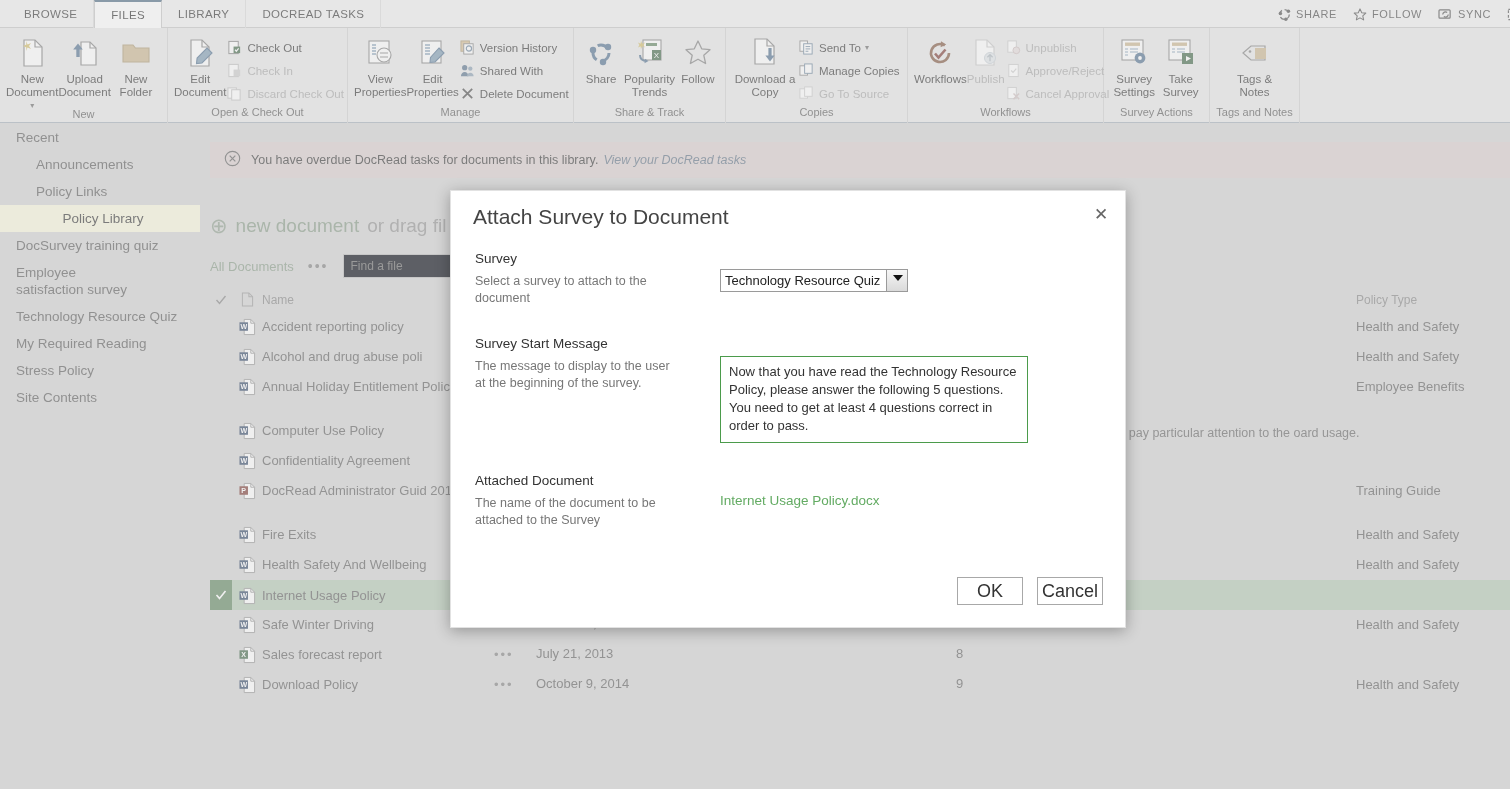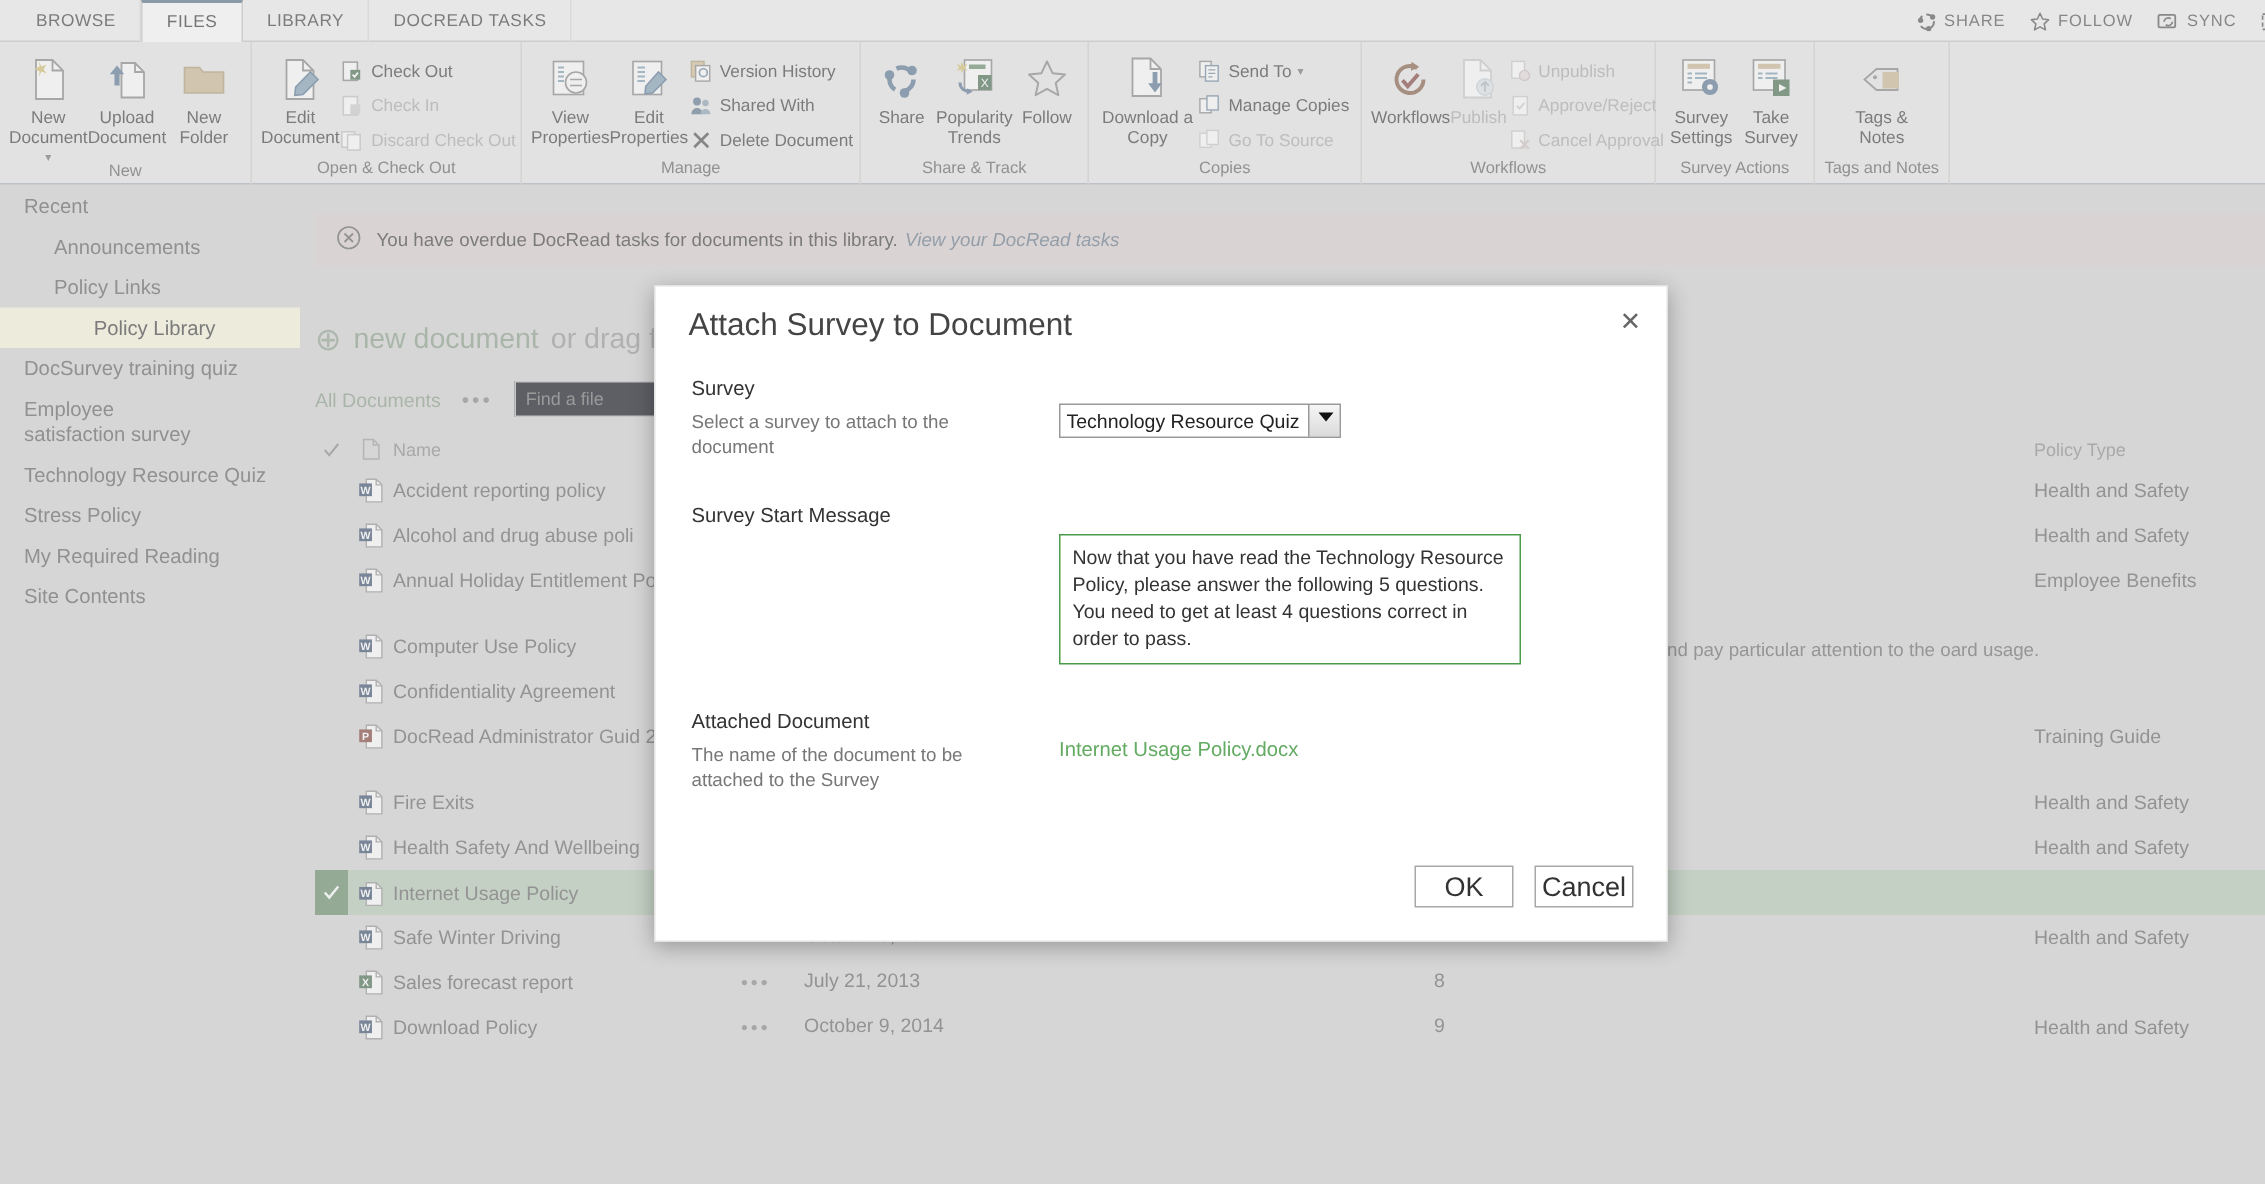--- a/index.html
+++ b/index.html
@@ -118,21 +118,21 @@
 
   
   .bgpara {
     position: absolute; top: 300px; left: 860px; width: 300px;
     font-size: 12.5px; color: #6e6e6e; line-height: 18px;
   }
 
   
   #overlay { position: absolute; inset: 0; background: rgba(255,255,255,0.0); }
   #dialog {
-    position: absolute; left: 436px; top: 190px; width: 676px; height: 438px;
+    position: absolute; left: 450px; top: 190px; width: 676px; height: 438px;
     background: #fff; box-shadow: 0 3px 14px rgba(0,0,0,.30);
     border: 1px solid #e2e2e2;
   }
   .dlg-title {
     position: absolute; left: 22px; top: 14px;
     font-size: 21px; color: #444; font-weight: normal;
   }
   .dlg-close {
     position: absolute; right: 12px; top: 11px; width: 24px; height: 24px;
     display: flex; align-items: center; justify-content: center;
@@ -555,22 +555,22 @@
     </div>
 
     <div class="leftnav">
       <div class="nav-item">Recent</div>
       <div class="nav-item sub">Announcements</div>
       <div class="nav-item sub">Policy Links</div>
       <div class="nav-item sel">Policy Library</div>
       <div class="nav-item">DocSurvey training quiz</div>
       <div class="nav-item" style="width:140px">Employee satisfaction survey</div>
       <div class="nav-item">Technology Resource Quiz</div>
+      <div class="nav-item">My Required Reading</div>
       <div class="nav-item">Stress Policy</div>
-      <div class="nav-item">My Required Reading</div>
       <div class="nav-item">Site Contents</div>
     </div>
 
     <div class="main">
 
       <div class="notice">
         <span>
           <svg width="17" height="17" viewBox="0 0 18 18">
             <circle cx="9" cy="9" r="7.6" fill="none" stroke="#6a6a6a" stroke-width="1.2"></circle>
             <path d="M6 6l6 6M12 6l-6 6" stroke="#6a6a6a" stroke-width="1.3"></path>
@@ -829,20 +829,21 @@
           <div class="sel-wrap">
             <select class="sel-box" id="survey-select"><option value="Technology Resource Quiz">Technology Resource Quiz</option></select>
             <span class="sel-divider"></span>
             <span class="sel-arrow"></span>
           </div>
         </div>
       </div>
 
       <div class="field" style="top:145px">
         <div class="f-label">Survey Start Message</div>
+        <div class="f-desc">The message to display to the user at the beginning of the survey.</div>
         <div class="f-ctrl" style="top:20px">
           <textarea class="msg-box" style="">Now that you have read the Technology Resource Policy, please answer the following 5 questions. You need to get at least 4 questions correct in order to pass.</textarea>
         </div>
       </div>
 
       <div class="field" style="top:282px">
         <div class="f-label">Attached Document</div>
         <div class="f-desc">The name of the document to be attached to the Survey</div>
         <div class="f-ctrl" style="top:18px">
           <a class="attached-link">Internet Usage Policy.docx</a>

